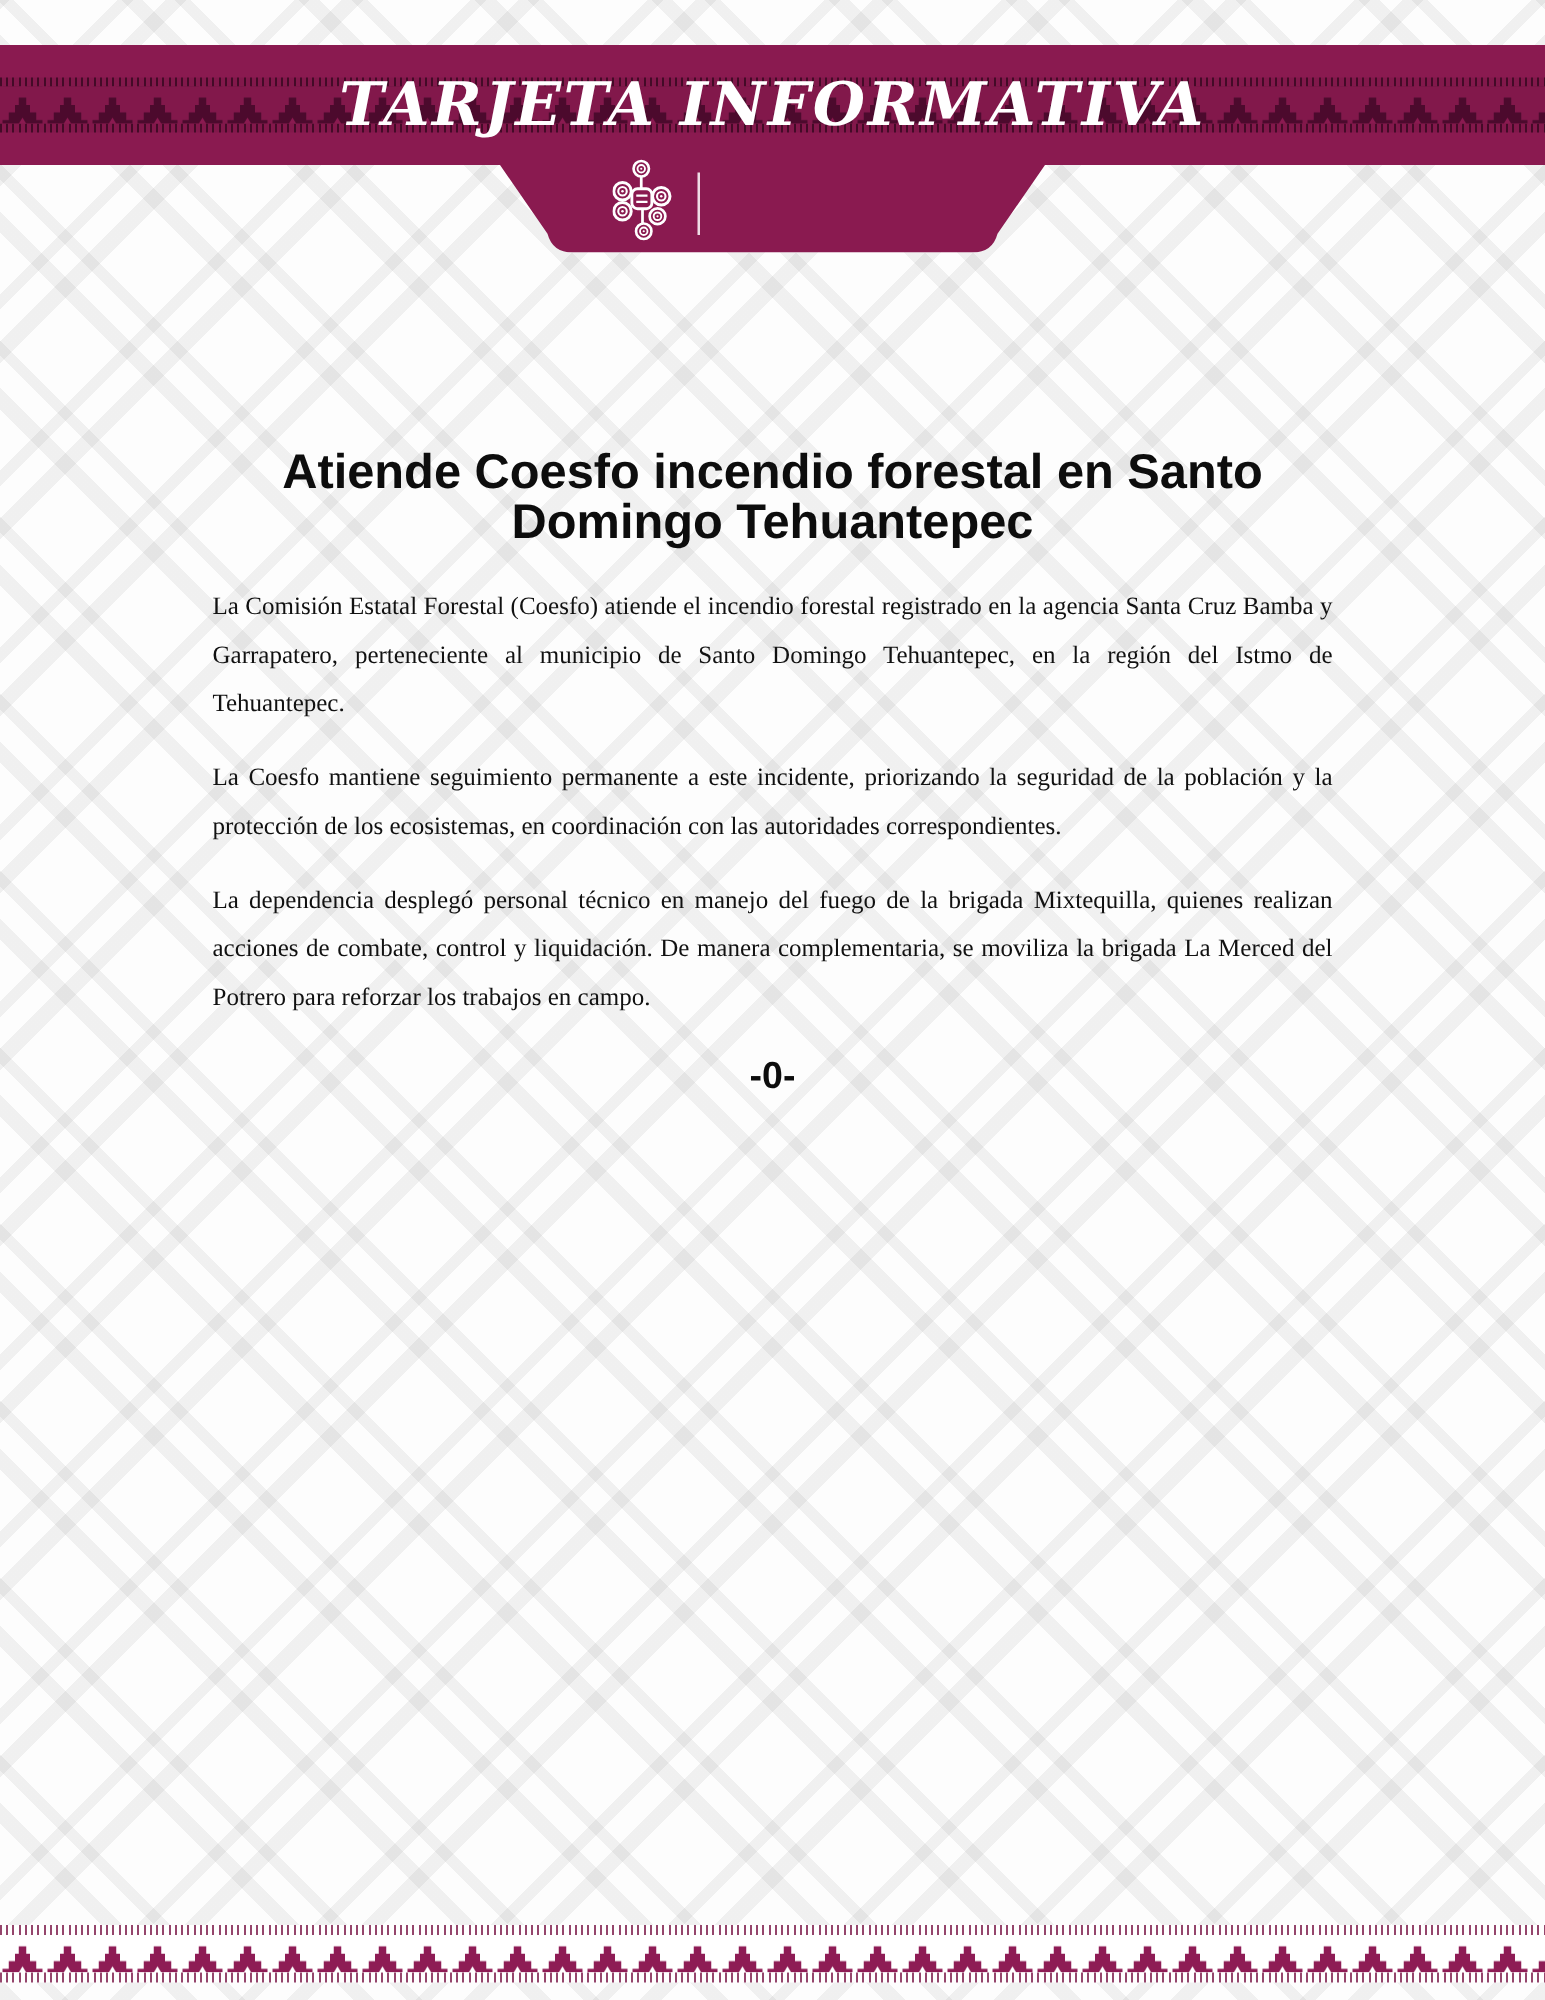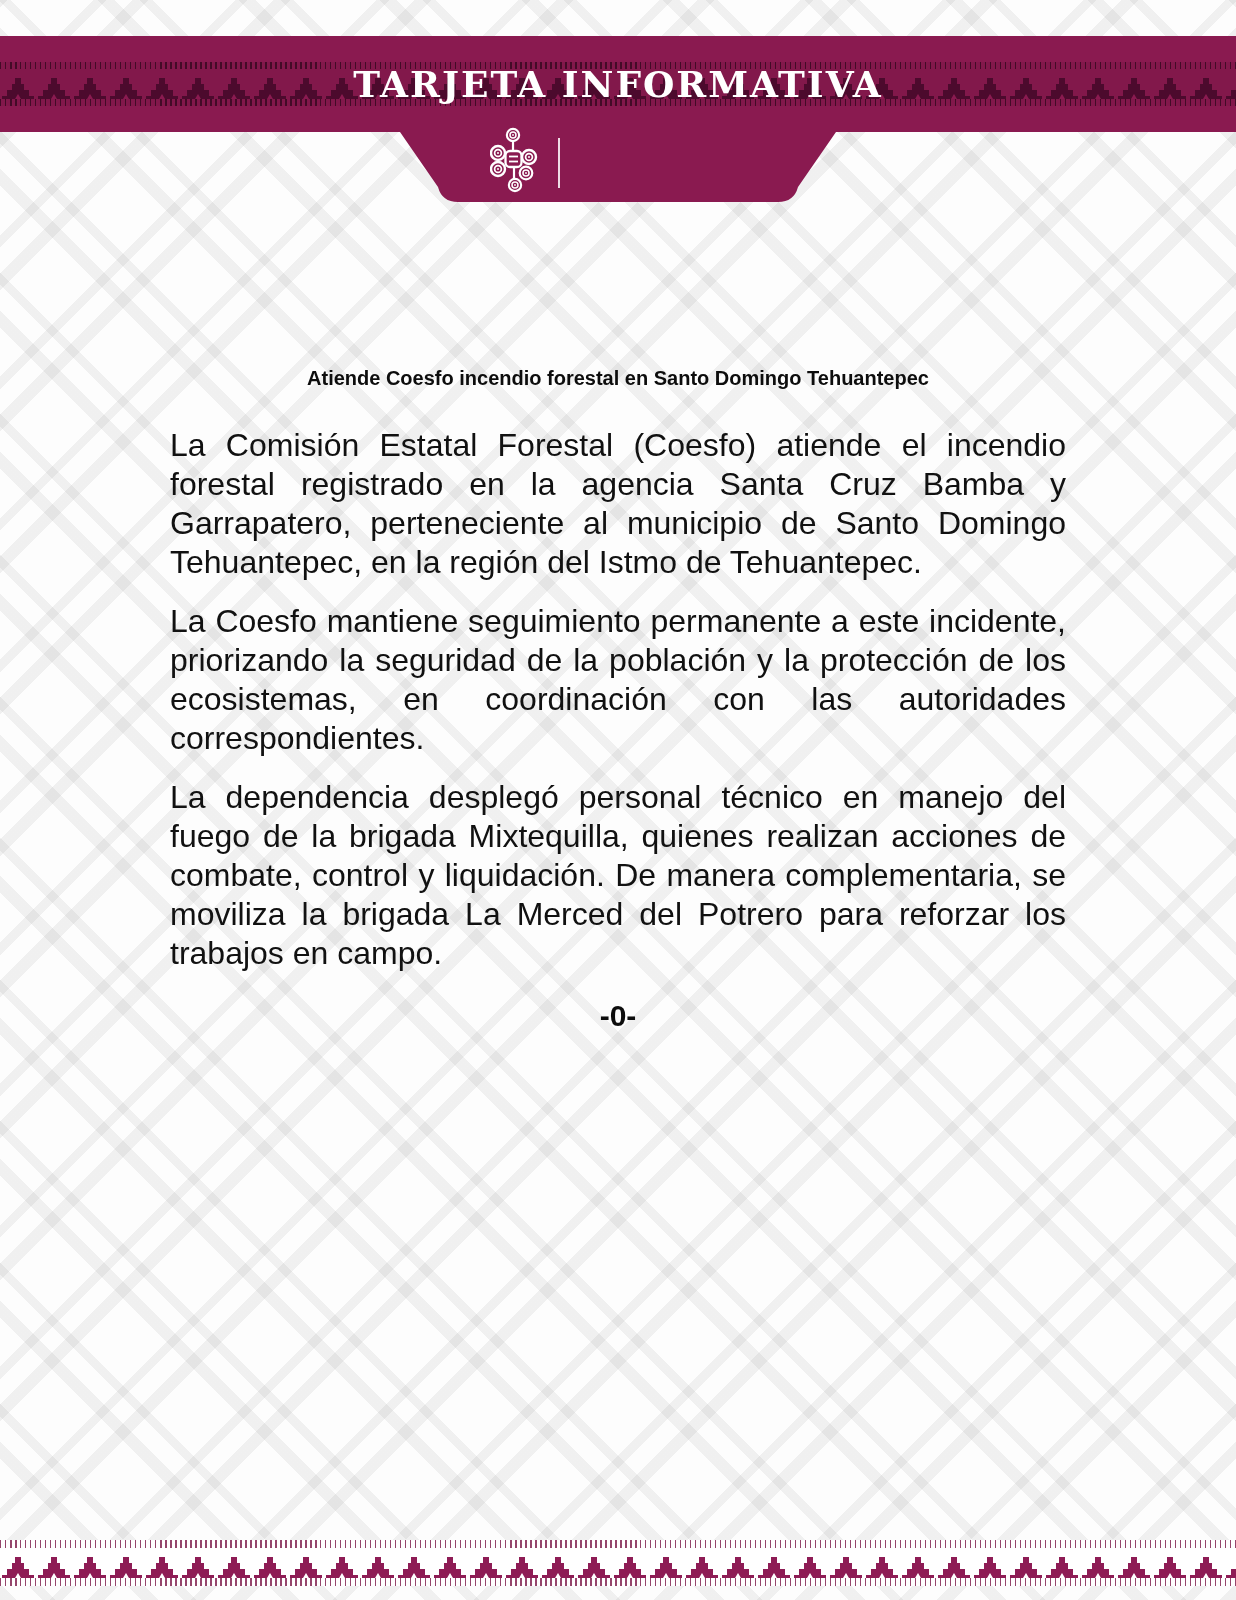--- a/index.html
+++ b/index.html
@@ -33,22 +33,22 @@
   .band .aztec-strip{ top:26px; height:44px; background:rgba(0,0,0,.05); }
   .hatch{ height:7px;
     background:repeating-linear-gradient(90deg, rgba(46,6,27,.75) 0 1.5px, transparent 1.5px 5px);
   }
   .zz-svg{ display:block; width:100%; height:30px; }
 
   .banner-title{
     position:absolute; top:0; left:0; right:0; height:96px;
     display:flex; align-items:center; justify-content:center;
     font-family:"DejaVu Serif", serif;
-    font-weight:bold; font-size:36px; letter-spacing:2px;
-    color:#ffffff; white-space:nowrap;
+    font-weight:bold; font-size:48px; letter-spacing:2px;
+    color:#ffffff; white-space:nowrap;font-style:italic;
   }
 
   
   .badge{
     position:absolute; top:132px; left:50%; margin-left:-218px;
     width:436px; height:70px;
   }
   .badge-shape{ position:absolute; top:0; left:0; display:block; }
   .badge-inner{ position:absolute; inset:0; }
   .glyph{ position:absolute; left:90px; top:-5px; }
@@ -70,26 +70,27 @@
     text-align:center; font-size:26px; font-weight:500;
     color:#1d1d1d; letter-spacing:.2px;
   }
 
   
   .content{
     position:absolute; top:358px; left:170px; width:896px;
     color:#111111;
   }
   .doc-title{
-    font-size:20px; font-weight:bold; text-align:center;
+    font-size:39px; font-weight:bold; text-align:center;
     line-height:40px; margin-bottom:28px; color:#0d0d0d;
   }
   .content p{
-    font-size:32px; line-height:39px; text-align:justify;
+    font-size:20px; line-height:39px; text-align:justify;
     margin-bottom:20px;
+    font-family:Liberation Serif, serif;
   }
   .end-mark{
     text-align:center; font-size:30px; font-weight:bold;
     margin-top:26px; color:#0d0d0d;
   }
 
   
   .bottom-border{
     position:absolute; top:1540px; left:0; right:0; height:46px;
     background:#ffffff;

